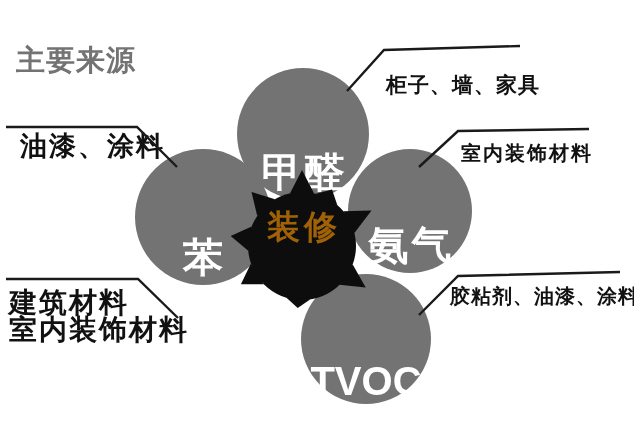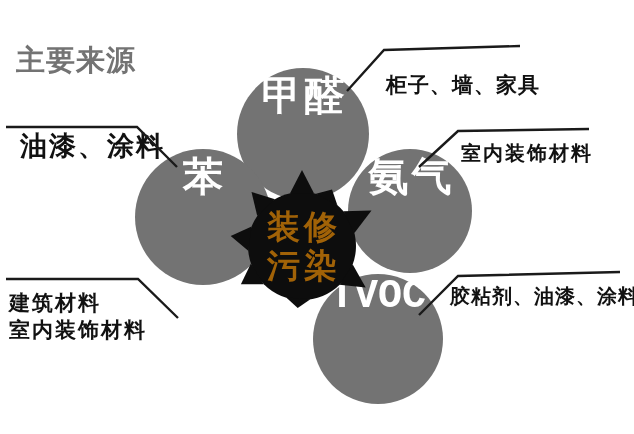--- a/index.html
+++ b/index.html
@@ -11,49 +11,49 @@
     font-family:"Liberation Sans","DejaVu Sans",sans-serif;
   }
   .page-title{
     position:absolute;left:16px;top:41px;
     font-size:29px;font-weight:bold;color:#737373;
     letter-spacing:1px;white-space:nowrap;
   }
   .circle{
     position:absolute;border-radius:50%;
     background:#737373;
-    display:flex;align-items:flex-start;justify-content:center;
+    display:flex;align-items:flex-end;justify-content:center;
   }
   .circle .clabel{
     color:#ffffff;font-weight:bold;font-size:40px;
     letter-spacing:3px;white-space:nowrap;text-align:center;
     text-indent:3px; 
   }
   .circle-formaldehyde{left:237px;top:68px;width:132px;height:132px;}
   .circle-benzene{left:135px;top:149px;width:136px;height:136px;}
   .circle-ammonia{left:348px;top:149px;width:124px;height:124px;}
   .circle-radon{left:173px;top:275px;width:128px;height:128px;}
-  .circle-tvoc{left:313px;top:274px;width:130px;height:130px;font-family:Liberation Mono, monospace;}
+  .circle-tvoc{left:301px;top:274px;width:130px;height:130px;}
   .circle-tvoc .clabel{letter-spacing:0;text-indent:0;font-size:40px;}
   .overlay-svg{position:absolute;left:0;top:0;width:634px;height:434px;z-index:5;}
   .center-text{
     position:absolute;left:232px;top:207px;width:140px;z-index:6;
     color:#a16207;font-weight:bold;font-size:33px;line-height:39px;
     letter-spacing:4px;text-align:center;text-indent:4px;
   }
   .src-label{
     position:absolute;z-index:4;
     color:#111111;font-weight:bold;font-size:20px;
     letter-spacing:2px;white-space:nowrap;line-height:26px;
   }
   .src-formaldehyde{left:386px;top:56px;font-size:21px;letter-spacing:1px;margin-top:16px;}
   .src-ammonia{left:461px;top:140px;}
   .src-tvoc{left:450px;top:283px;letter-spacing:1px;}
   .src-benzene{left:20px;top:133px;font-size:27px;}
-  .src-radon{left:9px;top:289px;font-size:21px;line-height:27px;}
+  .src-radon{left:9px;top:289px;font-size:28px;line-height:27px;}
 </style>
 </head>
 <body>
 
 <div class="stage">
 
   <div class="page-title">主要来源</div>
 
   <div class="circle circle-formaldehyde">
     <span class="clabel">甲醛</span>
@@ -84,21 +84,20 @@
       <polygon points="250.9,263.6 240.9,284.2 263.8,284.2"></polygon>
       <polygon points="286.2,297.6 297.7,307.9 310.4,299.3"></polygon>
       <polygon points="339.5,284.8 365.7,287.4 352.7,264.5"></polygon>
       <polygon points="354.4,232.9 371.5,210.6 343.4,211.3"></polygon>
       <polygon points="337.4,205.2 332,189.5 316,193.8"></polygon>
     </g>
   </svg>
 
   <div class="center-text">
     <div>装修</div>
-    <div>污染</div>
   </div>
 
   <div class="src-label src-formaldehyde">
     <div>柜子、墙、家具</div>
   </div>
   <div class="src-label src-ammonia">
     <div>室内装饰材料</div>
   </div>
   <div class="src-label src-tvoc">
     <div>胶粘剂、油漆、涂料</div>

